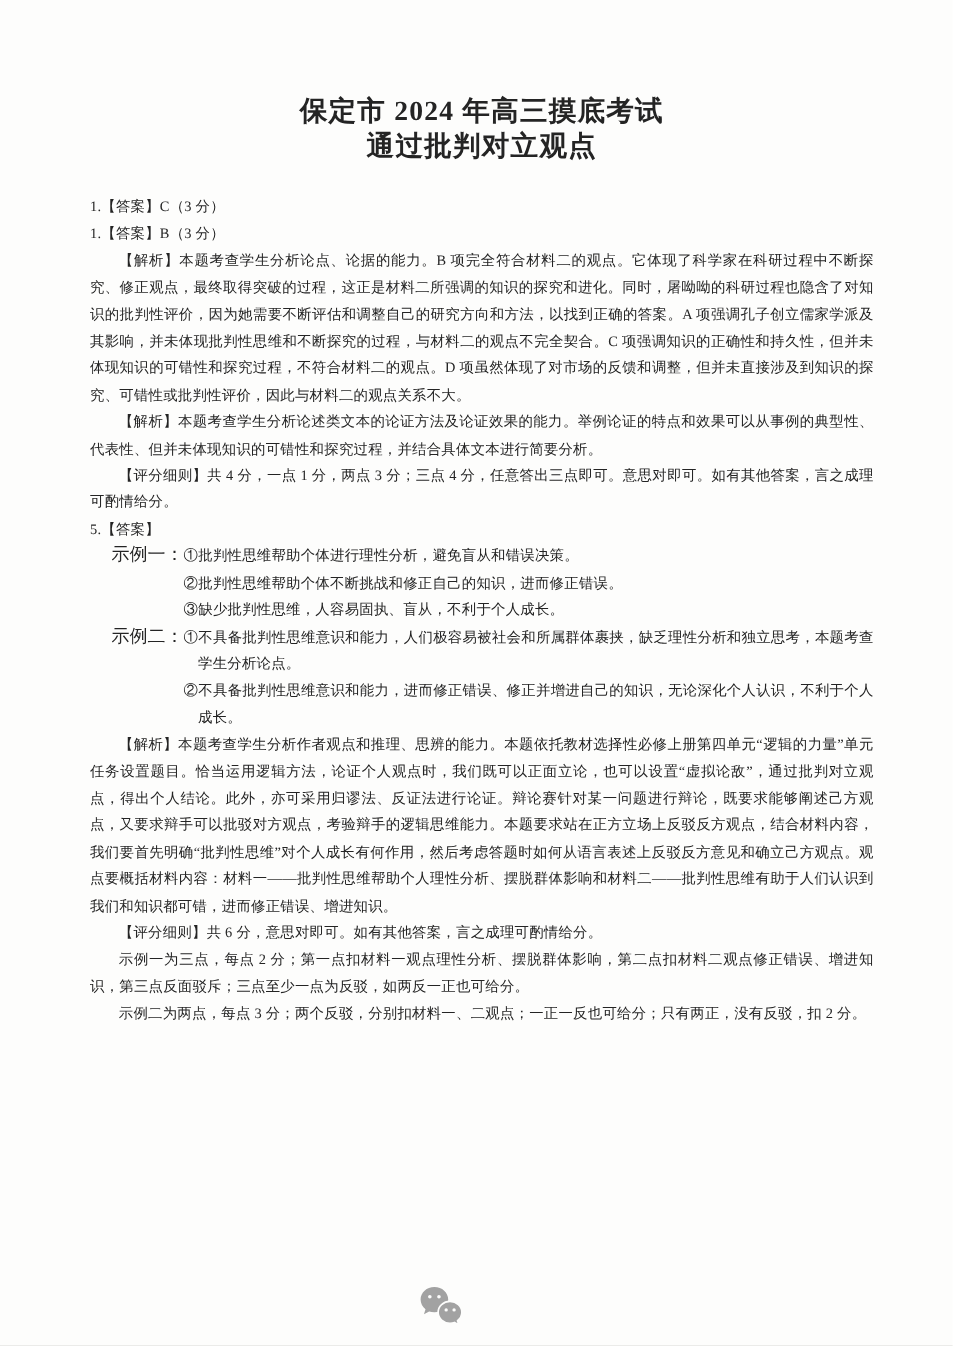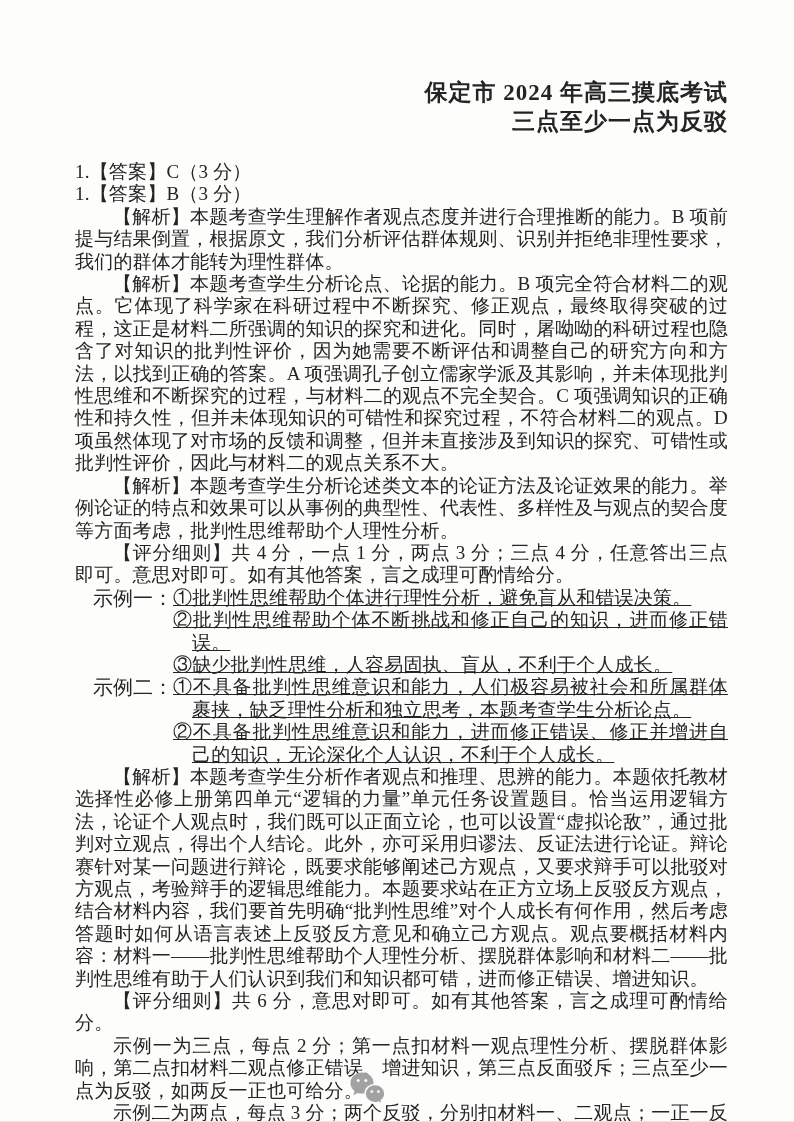--- a/index.html
+++ b/index.html
@@ -11,79 +11,78 @@
     background: #fdfdfc;
     overflow: hidden;
     color: #242424;
     font-family: "Liberation Serif", "DejaVu Serif", serif;
     box-sizing: border-box;
     border-bottom: 1px solid #e7e7e4;
   }
   .content {
     padding: 78px 66px 0 75px;
   }
-  .doc-header { text-align: right; margin-bottom: 25px; }
+  .doc-header { text-align: center; margin-bottom: 25px; }
   .title-line {
     font-size: 23px;
     font-weight: bold;
     line-height: 29px;
     letter-spacing: 1px;
   }
   .doc-body p {
     margin: 0;
-    font-size: 19px;
+    font-size: 12px;
     line-height: 22.4px;
     text-align: justify;
     letter-spacing: 0.2px;
   }
   .head  { text-indent: 0; }
   .para  { text-indent: 2em; }
   .q5-head { margin-left: 30px; }
   .sample { display: flex; margin-left: 18px; }
   .sample-label {
     flex: 0 0 auto;
-    font-size: 20px;
+    font-size: 15px;
     line-height: 22.4px;
     white-space: nowrap;
   }
   .sample-items { flex: 1; }
   .sample-items p.sub {
     text-indent: -1em;
     padding-left: 1em;
-    text-decoration: underline;
   }
   .wechat-mark {
     position: absolute;
     left: 348px;
     top: 1070px;
     width: 40px;
     height: 40px;
   }
 </style>
 </head>
 <body>
 
 <div class="page">
   <div class="content">
     <header class="doc-header">
       <div class="title-line">保定市 2024 年高三摸底考试</div>
-      <div class="title-line">三点至少一点为反驳</div>
+      <div class="title-line">通过批判对立观点</div>
     </header>
 
     <main class="doc-body">
       <p class="head">1.【答案】C（3 分）</p>
 
       <p class="head">1.【答案】B（3 分）</p>
-      <p class="para">【解析】本题考查学生理解作者观点态度并进行合理推断的能力。B 项前提与结果倒置，根据原文，我们分析评估群体规则、识别并拒绝非理性要求，我们的群体才能转为理性群体。</p>
 
       <p class="para">【解析】本题考查学生分析论点、论据的能力。B 项完全符合材料二的观点。它体现了科学家在科研过程中不断探究、修正观点，最终取得突破的过程，这正是材料二所强调的知识的探究和进化。同时，屠呦呦的科研过程也隐含了对知识的批判性评价，因为她需要不断评估和调整自己的研究方向和方法，以找到正确的答案。A 项强调孔子创立儒家学派及其影响，并未体现批判性思维和不断探究的过程，与材料二的观点不完全契合。C 项强调知识的正确性和持久性，但并未体现知识的可错性和探究过程，不符合材料二的观点。D 项虽然体现了对市场的反馈和调整，但并未直接涉及到知识的探究、可错性或批判性评价，因此与材料二的观点关系不大。</p>
 
-      <p class="para">【解析】本题考查学生分析论述类文本的论证方法及论证效果的能力。举例论证的特点和效果可以从事例的典型性、代表性、多样性及与观点的契合度等方面考虑，批判性思维帮助个人理性分析。</p>
+      <p class="para">【解析】本题考查学生分析论述类文本的论证方法及论证效果的能力。举例论证的特点和效果可以从事例的典型性、代表性、但并未体现知识的可错性和探究过程，并结合具体文本进行简要分析。</p>
       <p class="para">【评分细则】共 4 分，一点 1 分，两点 3 分；三点 4 分，任意答出三点即可。意思对即可。如有其他答案，言之成理可酌情给分。</p>
 
+      <p class="head q5-head">5.【答案】</p>
 
       <div class="sample">
         <span class="sample-label">示例一：</span>
         <div class="sample-items">
           <p class="sub">①批判性思维帮助个体进行理性分析，避免盲从和错误决策。</p>
           <p class="sub">②批判性思维帮助个体不断挑战和修正自己的知识，进而修正错误。</p>
           <p class="sub">③缺少批判性思维，人容易固执、盲从，不利于个人成长。</p>
         </div>
       </div>
 

